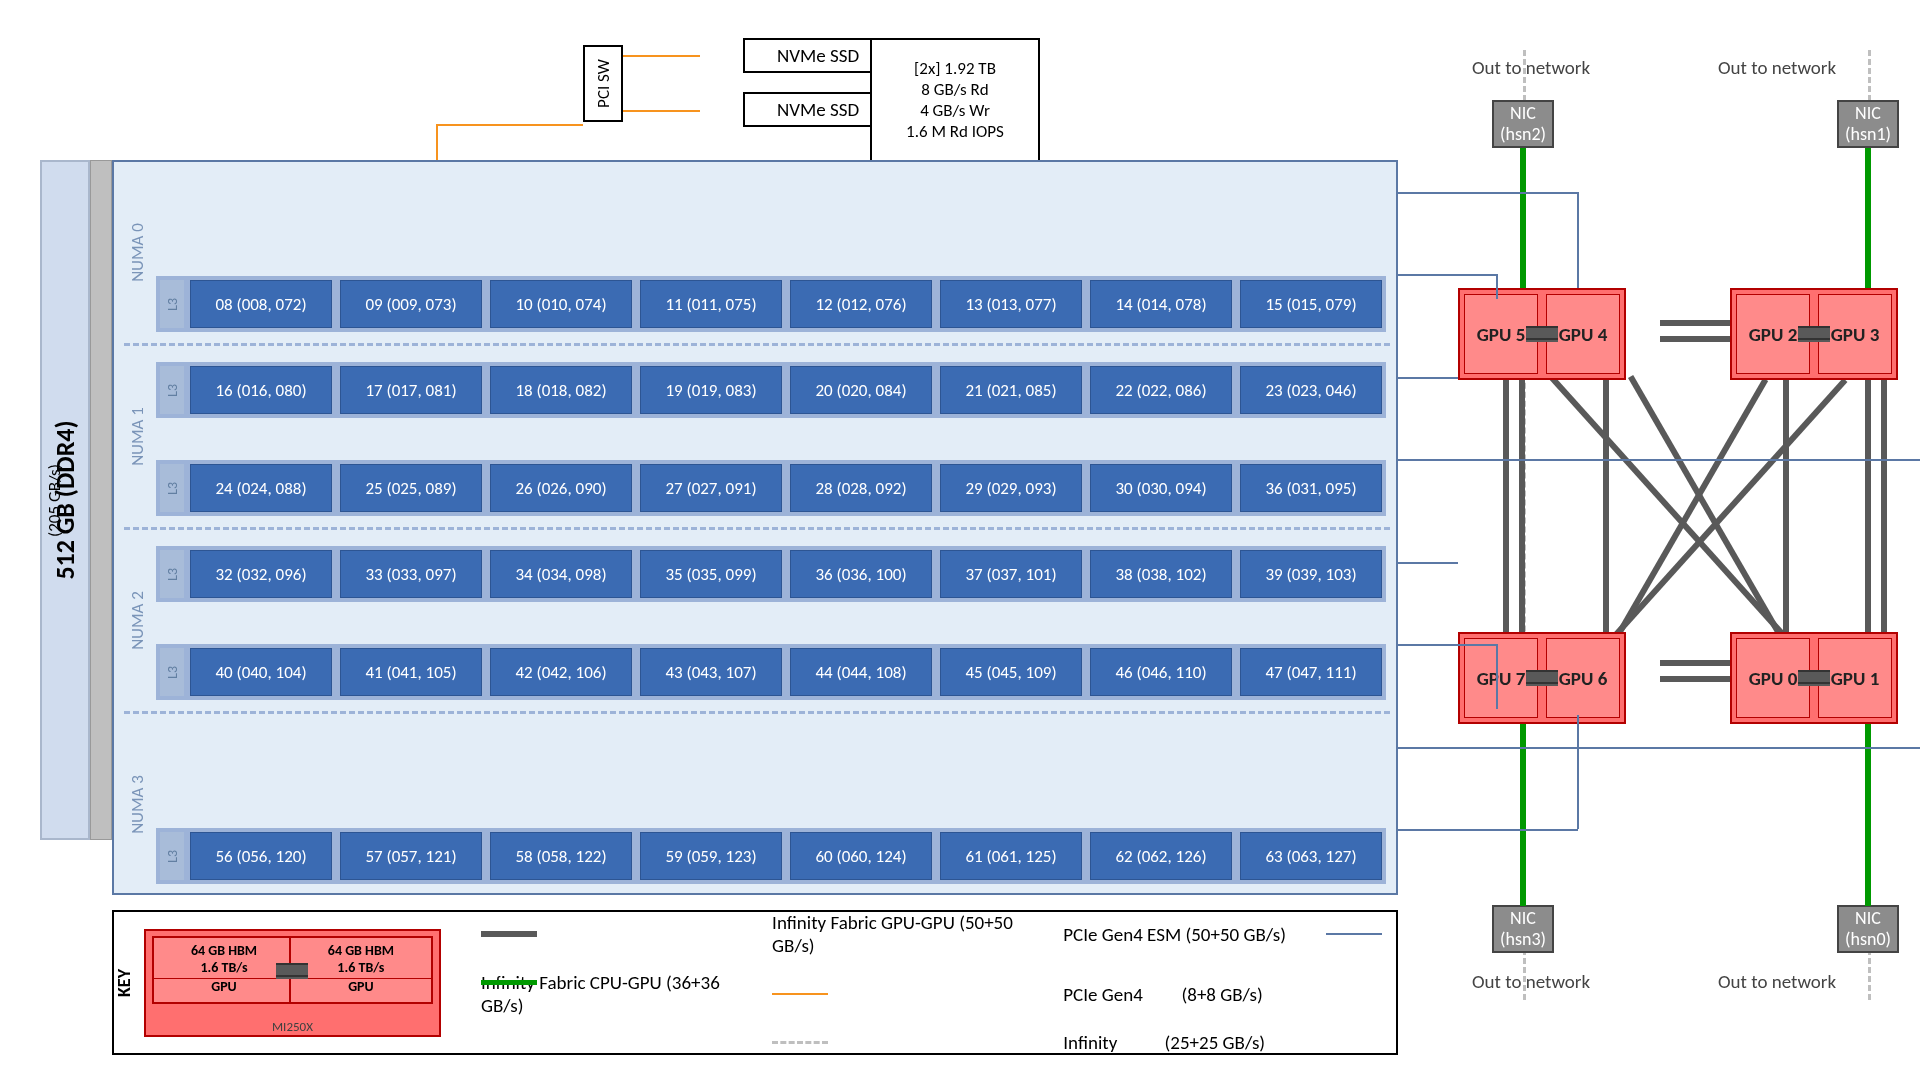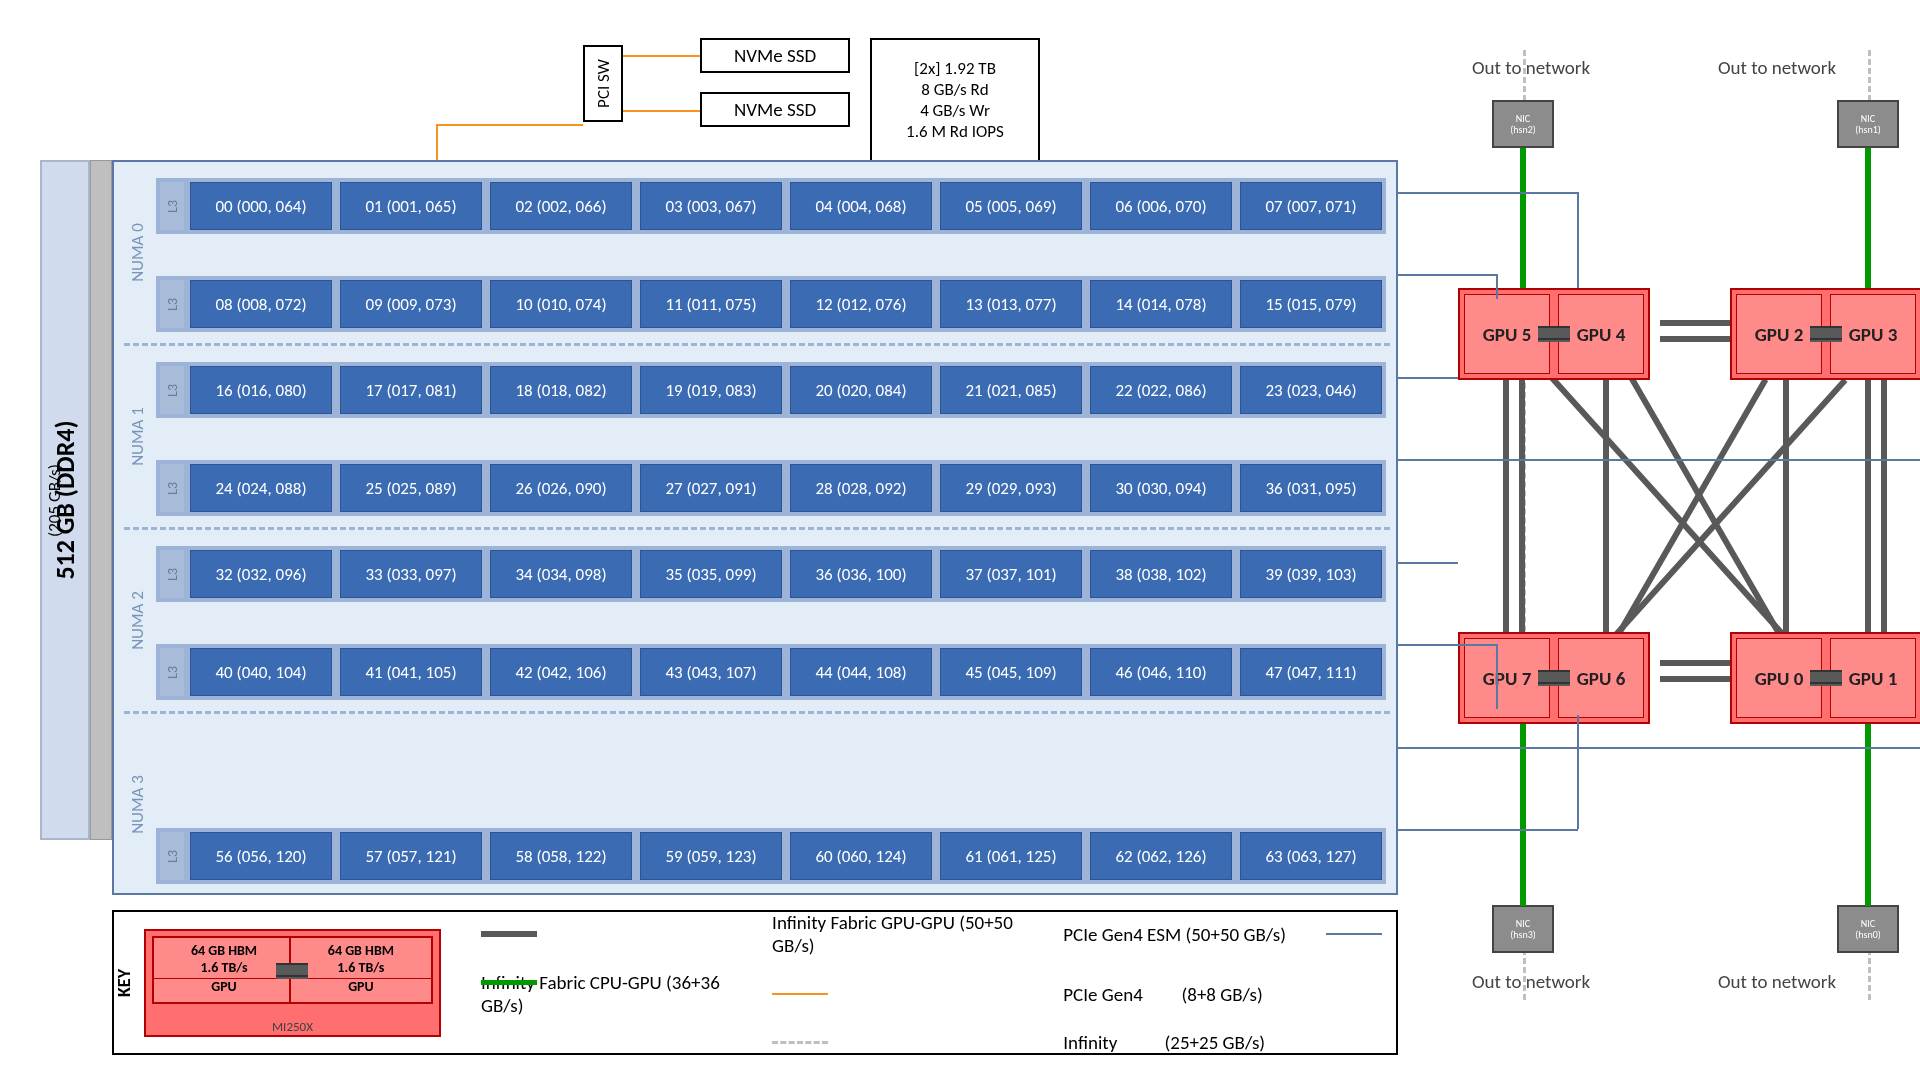--- a/index.html
+++ b/index.html
@@ -2,21 +2,21 @@
 <html><head>
 <meta charset="utf-8">
 <style>
   * { box-sizing: border-box; margin: 0; padding: 0; }
   body { font-family: Calibri, Arial, sans-serif; background:#fff; width:1920px; height:1080px; position:relative; }
   .wrap { position:absolute; left:40px; top:20px; width:1840px; height:1040px; }
 
   
   .pci-sw { position:absolute; left:543px; top:25px; width:40px; height:77px; border:2px solid #000; background:#fff; display:flex; align-items:center; justify-content:center; }
   .pci-sw span { transform:rotate(-90deg); font-size:17px; font-weight:500; white-space:nowrap; }
-  .ssd { position:absolute; width:150px; height:35px; border:2px solid #000; background:#fff; display:flex; align-items:center; justify-content:center; font-size:19px; }
+  .ssd { position:absolute; width:150px; height:35px; border:2px solid #000; background:#fff; display:flex; align-items:center; justify-content:center; font-size:19px;margin-left:43px; }
   .ssd1 { left:660px; top:18px; }
   .ssd2 { left:660px; top:72px; }
   .ssd-specs { position:absolute; left:830px; top:18px; width:170px; height:124px; border:2px solid #000; background:#fff; display:flex; flex-direction:column; align-items:center; justify-content:center; font-size:17px; line-height:1.25; }
   .pcie-line { position:absolute; background:#f7931e; height:2px; }
   .pcie-line.v { width:2px; }
 
   
   .mem { position:absolute; left:0; top:140px; width:50px; height:680px; background:#d0dcee; border:2px solid #a9b7cc; display:flex; align-items:center; justify-content:center; }
   .mem span { transform:rotate(-90deg); white-space:nowrap; font-size:26px; font-weight:700; }
   .mem-sub { position:absolute; transform:rotate(-90deg); font-size:17px; left:-22px; top:470px; white-space:nowrap; }
@@ -34,22 +34,22 @@
   .r0 { top:14px; } .r1 { top:84px;margin-top:28px; }
   .l3 { position:absolute; left:4px; top:4px; width:24px; height:48px; background:#a8bcd9; color:#627fa2; display:flex; align-items:center; justify-content:center; font-size:14px; }
   .l3 span { transform:rotate(-90deg); }
   .cores { position:absolute; left:34px; top:4px; width:1192px; height:48px; display:flex; gap:8px; }
   .core { flex:1 1 0; background:#3b6bb3; color:#fff; display:flex; align-items:center; justify-content:center; font-size:17px; border:1px solid #2d5593; }
 
   
   .gpu-area { position:absolute; left:1388px; top:20px; width:520px; height:1000px; }
   .net-lbl { position:absolute; font-size:19px; color:#444; }
   .eth-line { position:absolute; width:0; border-left:3px dashed #bfbfbf; height:950px; }
-  .nic { position:absolute; width:62px; height:48px; background:#8c8c8c; border:2px solid #444; color:#fff; display:flex; flex-direction:column; align-items:center; justify-content:center; font-size:10px; line-height:1.15; }
-  .gpu-pair { position:absolute; width:192px; height:92px; background:#ff6f6f; border:2px solid #b30000; display:flex; }
+  .nic { position:absolute; width:62px; height:48px; background:#8c8c8c; border:2px solid #444; color:#fff; display:flex; flex-direction:column; align-items:center; justify-content:center; font-size:18px; line-height:1.15; }
+  .gpu-pair { position:absolute; width:168px; height:92px; background:#ff6f6f; border:2px solid #b30000; display:flex; }
   .gpu-half { flex:1 1 50%; border:1px solid #b30000; display:flex; align-items:center; justify-content:center; font-weight:600; font-size:19px; color:#222; background:#ff8a8a; margin:4px; }
   .if-inner { position:absolute; width:32px; height:16px; background:#595959; top:50%; left:50%; margin-left:-16px; margin-top:-8px; }
   .if-inner::before, .if-inner::after { content:""; position:absolute; height:2px; width:32px; background:#333; left:0; }
   .if-inner::after { top:12px; }
   .if-link { position:absolute; background:#595959; }
   .if-link.h2 { height:22px; background:linear-gradient(#595959 0 6px, transparent 6px 16px, #595959 16px 22px);}
   .if-link.v { width:6px; }
   .if-link.v2 { width:22px; background:linear-gradient(90deg,#595959 0 6px, transparent 6px 16px, #595959 16px 22px);}
   .diag { position:absolute; width:6px; background:#595959; transform-origin:top left; }
   .esm { position:absolute; width:6px; background:#009900; }
@@ -103,35 +103,20 @@
   <div class="mem2"></div>
 
   <div class="cpu">
     <div class="numa-sep ns1"></div>
     <div class="numa-sep ns2"></div>
     <div class="numa-sep ns3"></div>
 
     <div class="numa-group ng0">
         <div class="numa-label">
           <span>NUMA 0</span>
-        </div>
-        <div class="l3row r0">
-          <div class="l3">
-            <span>L3</span>
-          </div>
-          <div class="cores">
-            <div class="core">00 (000, 064)</div>
-            <div class="core">01 (001, 065)</div>
-            <div class="core">02 (002, 066)</div>
-            <div class="core">03 (003, 067)</div>
-            <div class="core">04 (004, 068)</div>
-            <div class="core">05 (005, 069)</div>
-            <div class="core">06 (006, 070)</div>
-            <div class="core">07 (007, 071)</div>
-          </div>
         </div>
         <div class="l3row r1">
           <div class="l3">
             <span>L3</span>
           </div>
           <div class="cores">
             <div class="core">08 (008, 072)</div>
             <div class="core">09 (009, 073)</div>
             <div class="core">10 (010, 074)</div>
             <div class="core">11 (011, 075)</div>

